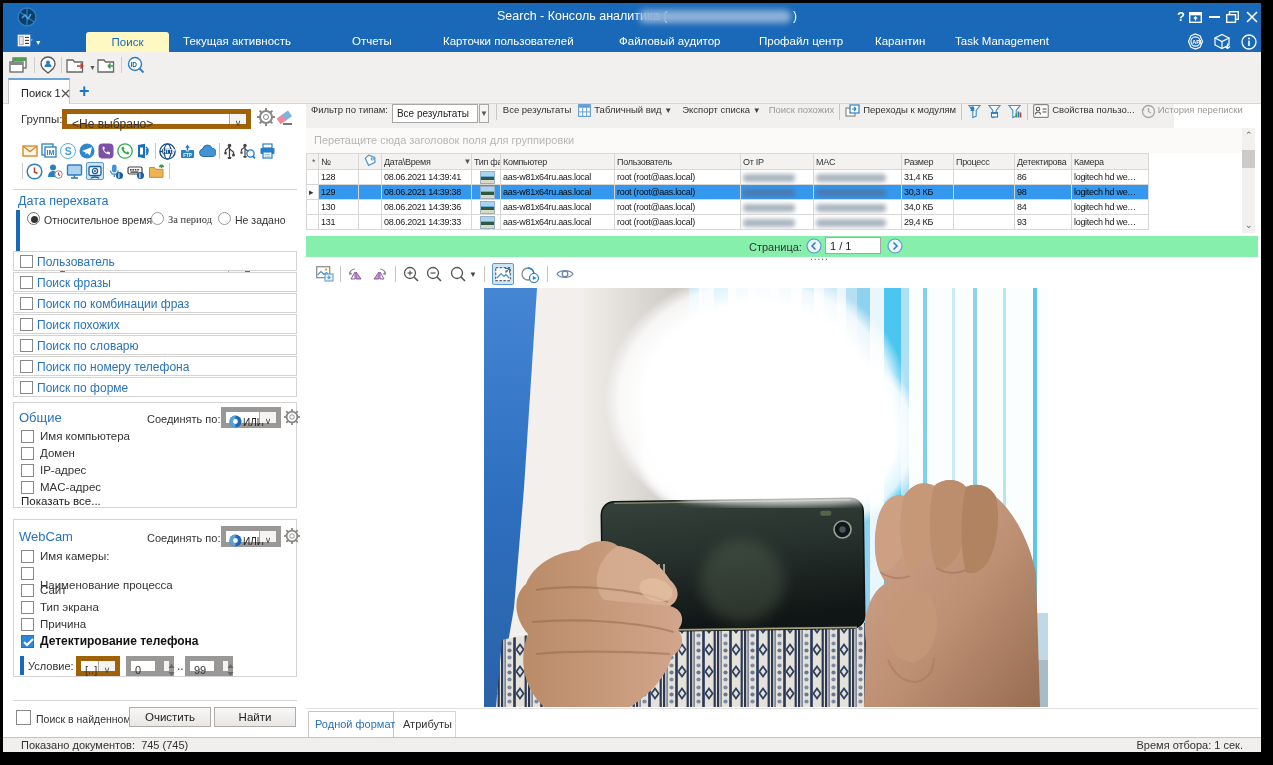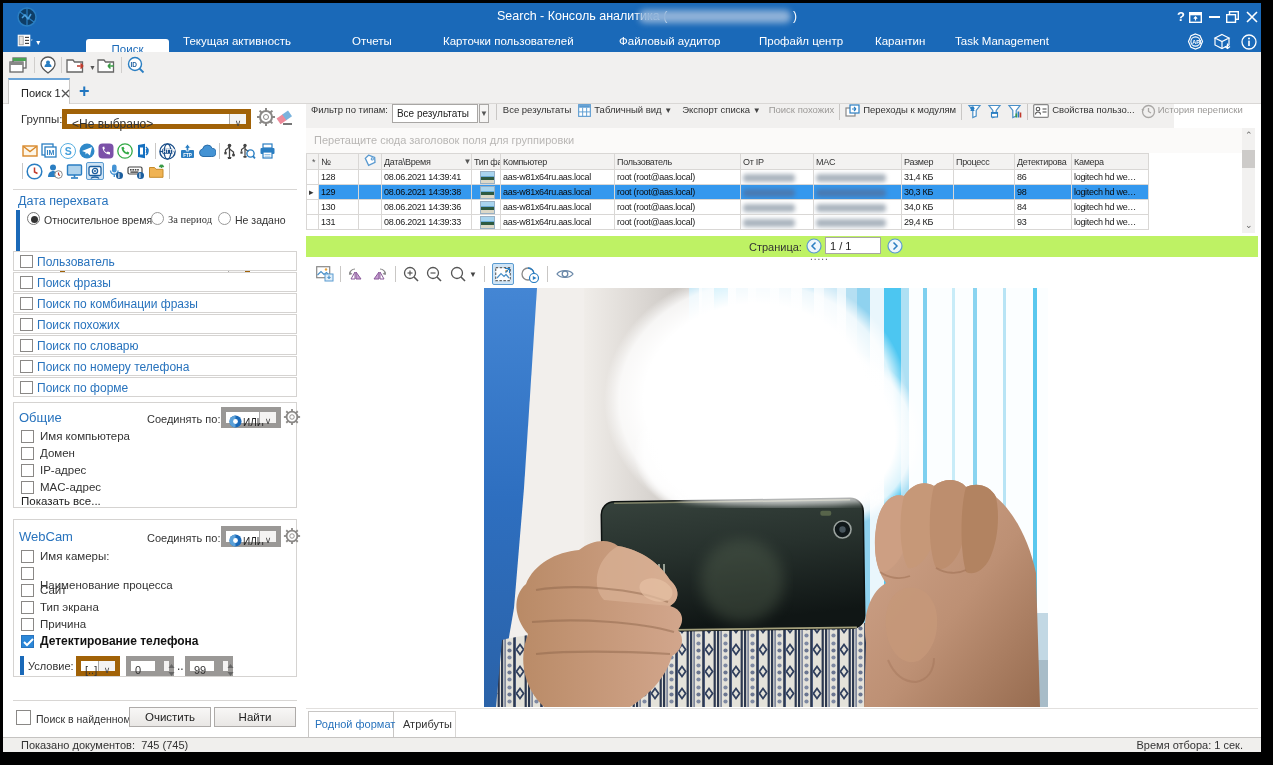--- a/index.html
+++ b/index.html
@@ -7,21 +7,21 @@
 #win{position:absolute;left:3px;top:3px;width:1258px;height:749px;background:#fff;}
 .abs{position:absolute;}
 
 #titlebar{position:absolute;left:0;top:0;width:1258px;height:28px;background:#1a69b8;}
 #title{position:absolute;left:494px;top:6px;color:#fff;font-size:12.5px;white-space:nowrap;}
 #titleblur{position:absolute;left:636px;top:7px;width:152px;height:13px;background:#8fb2d8;border-radius:6px;filter:blur(3px);}
 .tbtn{position:absolute;top:0;height:28px;width:30px;color:#fff;text-align:center;line-height:28px;font-size:13px;}
 
 #menubar{position:absolute;left:0;top:28px;width:1258px;height:21px;background:#1a69b8;}
 .mitem{position:absolute;top:0;height:21px;line-height:21px;color:#fff;font-size:11.5px;white-space:nowrap;}
-#mtab{position:absolute;left:83px;top:8px;width:83px;height:21px;background:#ffffff;color:#1a69b8;text-align:center;line-height:21px;font-size:11.5px;border-radius:3px 3px 0 0;}
+#mtab{position:absolute;left:83px;top:1px;width:83px;height:21px;background:#fef9c3;color:#1a69b8;text-align:center;line-height:21px;font-size:11.5px;border-radius:3px 3px 0 0;}
 
 #toolbar{position:absolute;left:0;top:49px;width:1258px;height:26px;background:#f1f0ef;}
 
 #tabstrip{position:absolute;left:0;top:75px;width:1258px;height:26px;background:#f1f0ef;border-bottom:1px solid #d9d7d5;}
 #ptab{position:absolute;left:5px;top:0;width:62px;height:26px;background:#fff;border:1px solid #c8c6c4;border-top:2px solid #6aa4d8;border-bottom:none;font-size:11px;color:#222;}
 
 #leftpanel{position:absolute;left:0;top:101px;width:305px;height:633px;background:#fff;border-right:1px solid #c8c6c4;}
 #rightpane{position:absolute;left:303px;top:101px;width:955px;height:633px;background:#fff;}
 #statusbar{position:absolute;left:0;top:734px;width:1258px;height:15px;background:#f0efed;border-top:1px solid #c5c3c1;font-size:11px;color:#333;}
 
@@ -332,21 +332,21 @@
     <div class="sbox" style="top:147px;height:20px;">
         <span class="cb" style="left:6px;top:3px;"></span>
         <span class="sbx-label">Пользователь</span>
       </div>
     <div class="sbox" style="top:168px;height:20px;">
         <span class="cb" style="left:6px;top:3px;"></span>
         <span class="sbx-label">Поиск фразы</span>
       </div>
     <div class="sbox" style="top:189px;height:20px;">
         <span class="cb" style="left:6px;top:3px;"></span>
-        <span class="sbx-label">Поиск по комбинации фразы</span>
+        <span class="sbx-label">Поиск по комбинации фраз</span>
       </div>
     <div class="sbox" style="top:210px;height:20px;">
         <span class="cb" style="left:6px;top:3px;"></span>
         <span class="sbx-label">Поиск похожих</span>
       </div>
     <div class="sbox" style="top:231px;height:20px;">
         <span class="cb" style="left:6px;top:3px;"></span>
         <span class="sbx-label">Поиск по словарю</span>
       </div>
     <div class="sbox" style="top:252px;height:20px;">
@@ -636,21 +636,21 @@
       </tbody>
         </table>
     </div>
 
     <div class="abs" style="left:936px;top:24px;width:13px;height:105px;background:#f2f1f0;">
       <div style="position:absolute;left:3px;top:4px;width:7px;height:7px;color:#666;font-size:9px;line-height:7px;">⌃</div>
       <div style="position:absolute;left:0px;top:22px;width:13px;height:18px;background:#cdcbc9;"></div>
       <div style="position:absolute;left:3px;top:94px;width:7px;height:7px;color:#666;font-size:9px;line-height:7px;">⌄</div>
     </div>
 
-    <div class="abs" style="left:0;top:132px;width:952px;height:21px;background:#bef264;">
+    <div class="abs" style="left:0;top:132px;width:952px;height:21px;background:#86efac;">
       <span style="position:absolute;left:443px;top:5px;font-size:11px;color:#333;">Страница:</span>
       <svg width="16" height="16" viewBox="0 0 16 16" style="position:absolute;left:500px;top:2px;">
           <circle cx="8" cy="8" r="7" fill="#eef6fc" stroke="#5b9bd0" stroke-width="1.2"></circle>
           <path d="M9.5 4.5 L6 8 L9.5 11.5" fill="none" stroke="#2a7ec2" stroke-width="1.5"></path>
         </svg>
       <span style="position:absolute;left:519px;top:1px;width:56px;height:17px;background:#fff;border:1px solid #a8a6a4;font-size:11px;color:#222;">
           <span style="position:absolute;left:4px;top:2px;">1 / 1</span>
         </span>
       <svg width="16" height="16" viewBox="0 0 16 16" style="position:absolute;left:581px;top:2px;">
           <circle cx="8" cy="8" r="7" fill="#eef6fc" stroke="#5b9bd0" stroke-width="1.2"></circle>

